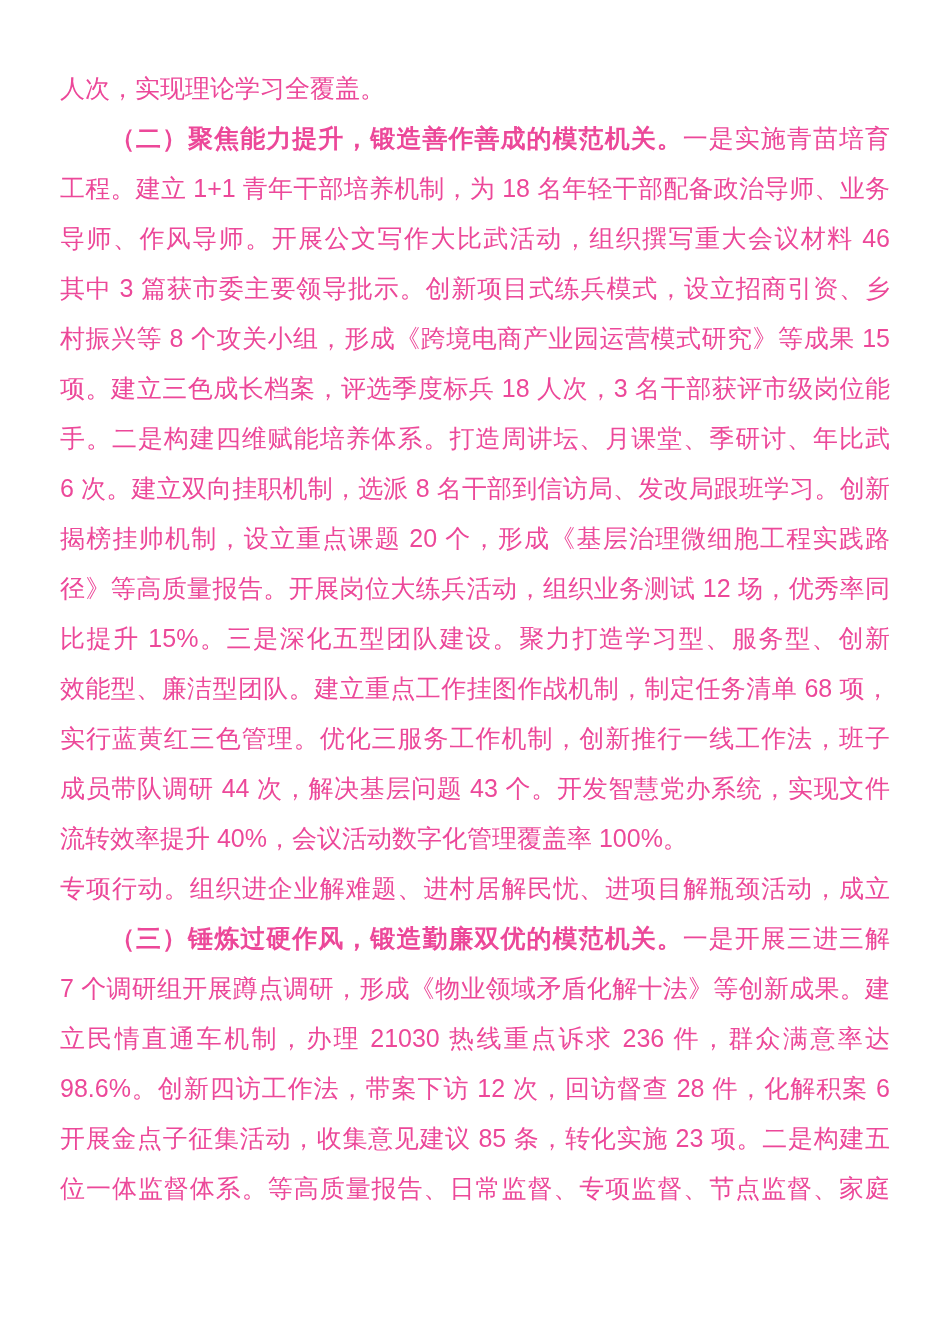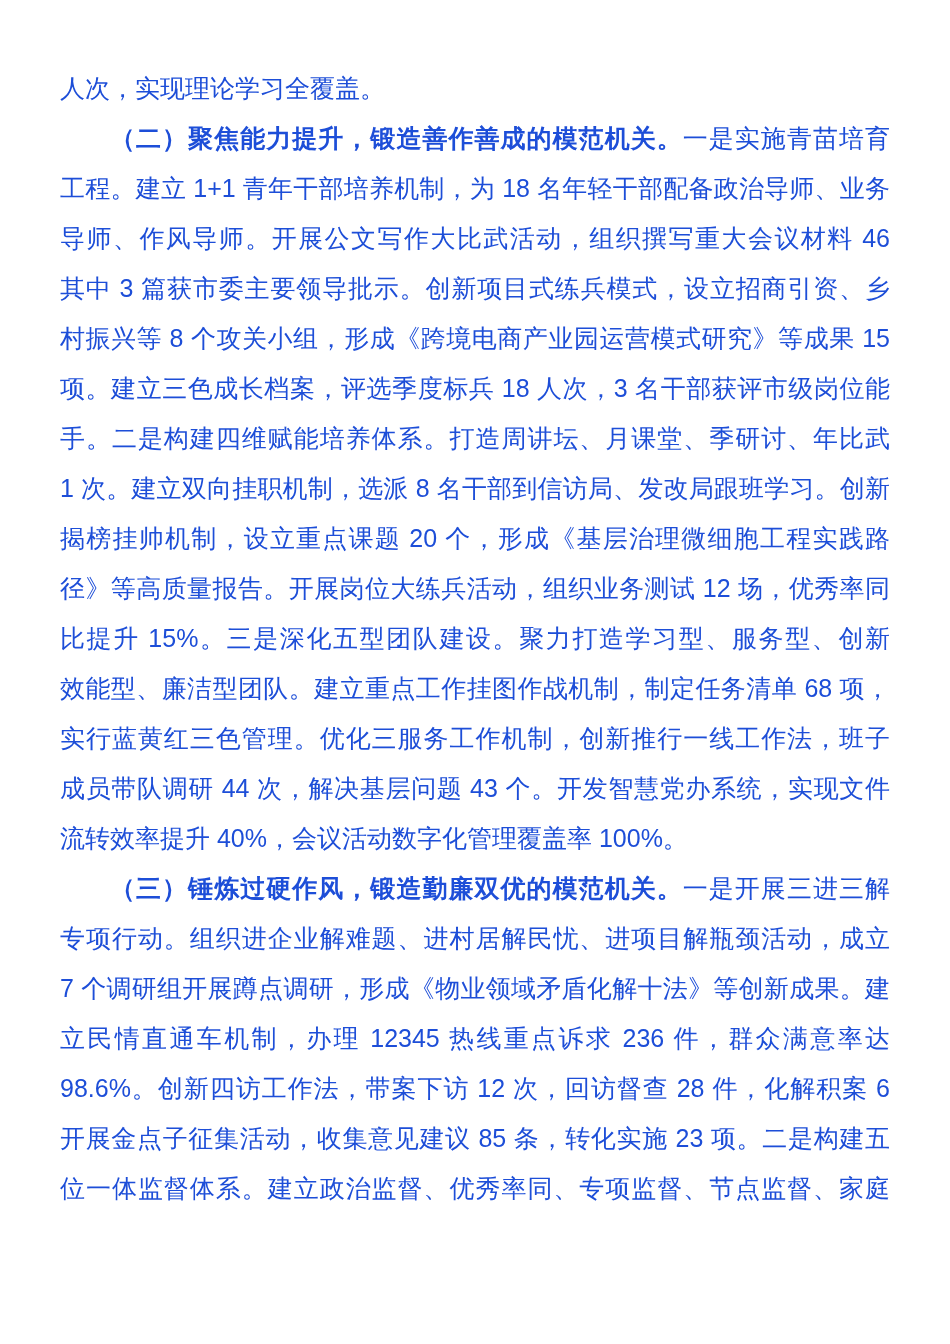--- a/index.html
+++ b/index.html
@@ -10,21 +10,21 @@
   .page {
     position: relative;
     width: 950px;
     height: 1344px;
     background: #ffffff;
     box-sizing: border-box;
     padding: 63px 60px 0 60px;
     overflow: hidden;
     font-family: "Liberation Sans", sans-serif;
     font-size: 25px;
-    color: #1d4ed8;
+    color: #ec4899;
   }
   .doc-text { width: 830px; }
   .line {
     height: 50px;
     line-height: 50px;
     text-align: left;
     overflow: hidden;
   }
   .line.justify {
     text-align: justify;
@@ -42,29 +42,29 @@
 <div class="page">
   <div class="doc-text" id="doc-lines">
       <div class="line"><span class="seg-regular">人次，实现理论学习全覆盖。</span></div>
       <div class="line justify indent"><span class="seg-bold">（二）聚焦能力提升，锻造善作善成的模范机关。</span><span class="seg-regular">一是实施青苗培育</span></div>
       <div class="line justify"><span class="seg-regular">工程。建立 1+1 青年干部培养机制，为 18 名年轻干部配备政治导师、业务</span></div>
       <div class="line justify"><span class="seg-regular">导师、作风导师。开展公文写作大比武活动，组织撰写重大会议材料 46 篇，</span></div>
       <div class="line justify"><span class="seg-regular">其中 3 篇获市委主要领导批示。创新项目式练兵模式，设立招商引资、乡</span></div>
       <div class="line justify"><span class="seg-regular">村振兴等 8 个攻关小组，形成《跨境电商产业园运营模式研究》等成果 15</span></div>
       <div class="line justify"><span class="seg-regular">项。建立三色成长档案，评选季度标兵 18 人次，3 名干部获评市级岗位能</span></div>
       <div class="line justify"><span class="seg-regular">手。二是构建四维赋能培养体系。打造周讲坛、月课堂、季研讨、年比武</span></div>
-      <div class="line justify"><span class="seg-regular">1 次。建立双向挂职机制，选派 8 名干部到信访局、发改局跟班学习。创新</span></div>
+      <div class="line justify"><span class="seg-regular">6 次。建立双向挂职机制，选派 8 名干部到信访局、发改局跟班学习。创新</span></div>
       <div class="line justify"><span class="seg-regular">揭榜挂帅机制，设立重点课题 20 个，形成《基层治理微细胞工程实践路</span></div>
       <div class="line justify"><span class="seg-regular">径》等高质量报告。开展岗位大练兵活动，组织业务测试 12 场，优秀率同</span></div>
       <div class="line justify"><span class="seg-regular">比提升 15%。三是深化五型团队建设。聚力打造学习型、服务型、创新型、</span></div>
       <div class="line justify"><span class="seg-regular">效能型、廉洁型团队。建立重点工作挂图作战机制，制定任务清单 68 项，</span></div>
       <div class="line justify"><span class="seg-regular">实行蓝黄红三色管理。优化三服务工作机制，创新推行一线工作法，班子</span></div>
       <div class="line justify"><span class="seg-regular">成员带队调研 44 次，解决基层问题 43 个。开发智慧党办系统，实现文件</span></div>
       <div class="line"><span class="seg-regular">流转效率提升 40%，会议活动数字化管理覆盖率 100%。</span></div>
+      <div class="line justify"><span class="seg-regular">专项行动。组织进企业解难题、进村居解民忧、进项目解瓶颈活动，成立</span></div>
       <div class="line justify indent"><span class="seg-bold">（三）锤炼过硬作风，锻造勤廉双优的模范机关。</span><span class="seg-regular">一是开展三进三解</span></div>
-      <div class="line justify"><span class="seg-regular">专项行动。组织进企业解难题、进村居解民忧、进项目解瓶颈活动，成立</span></div>
       <div class="line justify"><span class="seg-regular">7 个调研组开展蹲点调研，形成《物业领域矛盾化解十法》等创新成果。建</span></div>
-      <div class="line justify"><span class="seg-regular">立民情直通车机制，办理 12345 热线重点诉求 236 件，群众满意率达</span></div>
+      <div class="line justify"><span class="seg-regular">立民情直通车机制，办理 21030 热线重点诉求 236 件，群众满意率达</span></div>
       <div class="line justify"><span class="seg-regular">98.6%。创新四访工作法，带案下访 12 次，回访督查 28 件，化解积案 6 起。</span></div>
       <div class="line justify"><span class="seg-regular">开展金点子征集活动，收集意见建议 85 条，转化实施 23 项。二是构建五</span></div>
-      <div class="line justify"><span class="seg-regular">位一体监督体系。建立政治监督、优秀率同、专项监督、节点监督、家庭</span></div>
+      <div class="line justify"><span class="seg-regular">位一体监督体系。等高质量报告、日常监督、专项监督、节点监督、家庭</span></div>
     </div>
 </div>
 
 </body></html>

